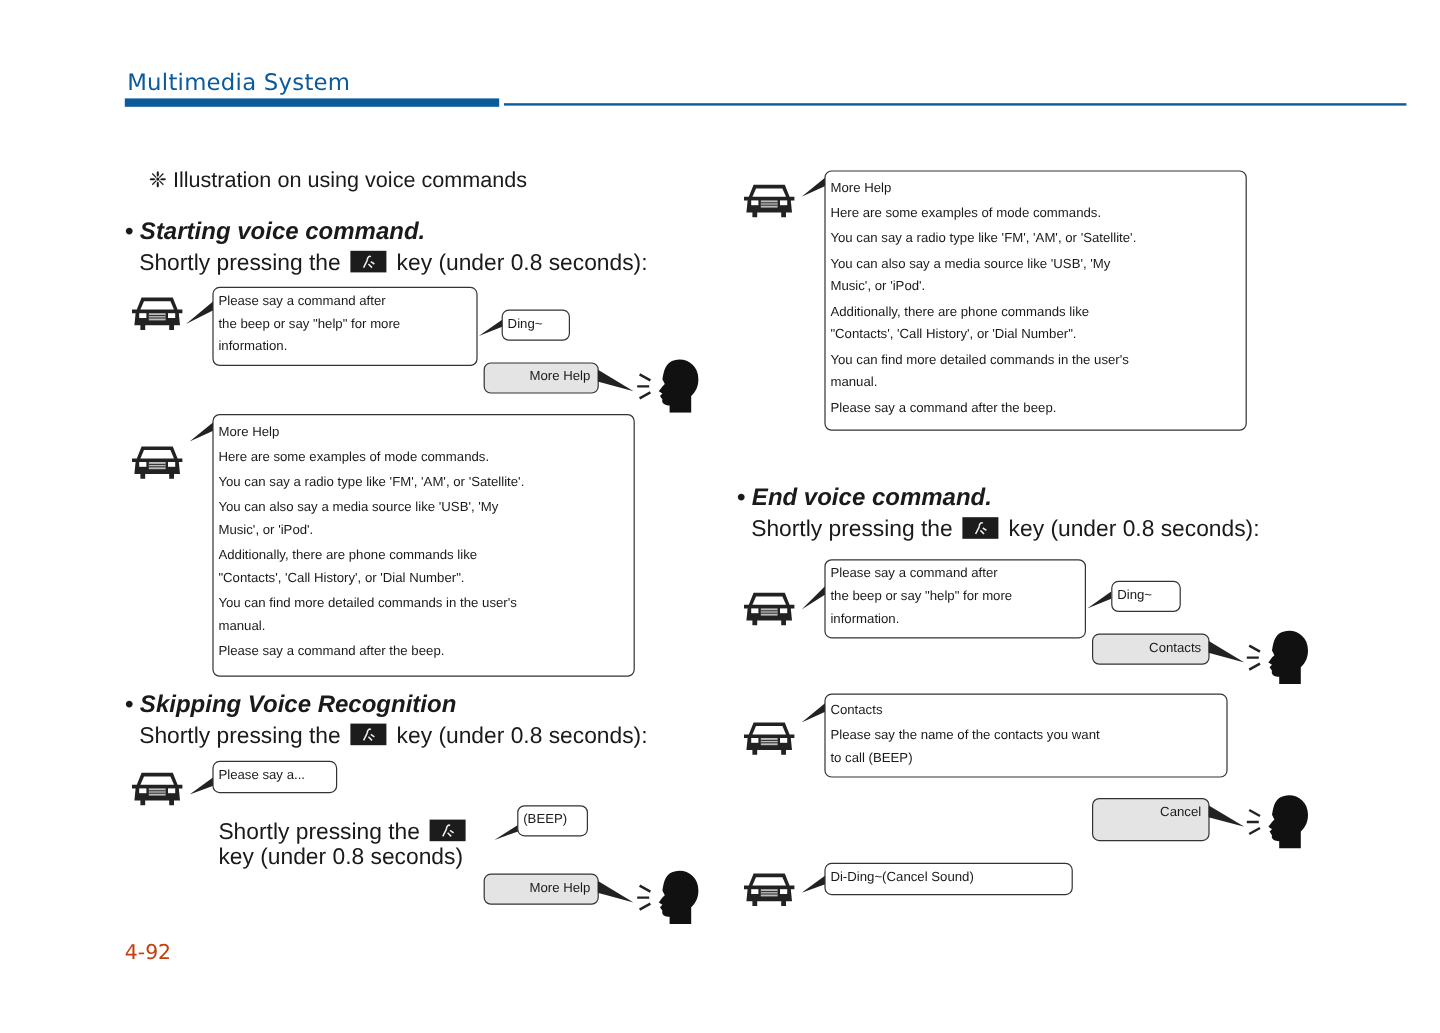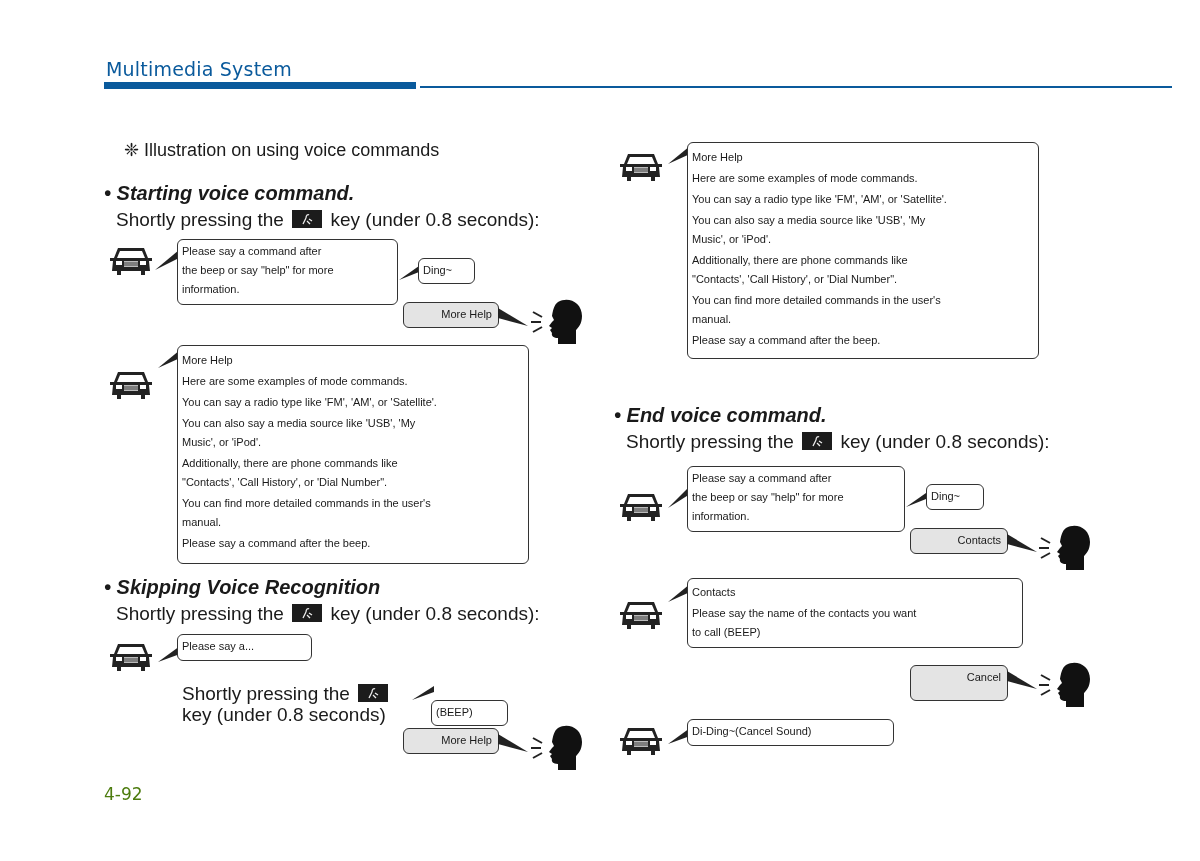--- a/index.html
+++ b/index.html
@@ -13,21 +13,21 @@
   .subline { font-size:19px; white-space:nowrap; }
   .key { display:inline-block; width:30px; height:18px; background:#1c1c1c; vertical-align:-2px; margin:0 3px; position:relative; }
   .key svg { position:absolute; left:9px; top:2px; }
   .bubble { position:absolute; border:1.3px solid #333; border-radius:6px; background:#fff; font-size:11px; line-height:19px; padding:2px 4px; box-sizing:border-box; }
   .bubble.gray { background:#e4e4e4; text-align:right; padding-right:6px; }
   .bubble .ln { display:block; text-align:justify; text-align-last:left; }
   .bubble .ln.gap { margin-top:2px; }
   .tail { position:absolute; }
   .car { position:absolute; width:46px; height:34px; }
   .head { position:absolute; width:56px; height:48px; }
-  .pagenum { left:104px; top:784px; font-size:17px; font-family:"DejaVu Sans", sans-serif; color:#4d7c0f; }
+  .pagenum { left:104px; top:784px; font-size:17px; font-family:"DejaVu Sans", sans-serif; color:#c2410c; }
 </style>
 </head>
 <body>
 
 <svg width="0" height="0" style="position:absolute">
   <defs>
     <symbol id="car" viewBox="0 0 46 34">
       <path d="M10 4 L36 4 L40 14 L44 14 L44 17 L41 17 L42 27 L37 27 L37 31 L33 31 L33 27 L13 27 L13 31 L9 31 L9 27 L4 27 L5 17 L2 17 L2 14 L6 14 Z" fill="#222"></path>
       <path d="M12 7 L34 7 L37 14 L9 14 Z" fill="#fff"></path>
       <rect x="8" y="17" width="6" height="4" fill="#fff"></rect>
@@ -116,33 +116,33 @@
         <use href="#mic"></use>
       </svg></span>
   <span>key (under 0.8 seconds):</span>
 </div>
 <svg class="car" style="left:108px;top:640px;">
     <use href="#car"></use>
   </svg>
 <svg class="tail" style="left:158px;top:646px;" width="22" height="16">
     <path d="M0 16 L22 0 L22 8 Z" fill="#222"></path>
   </svg>
-<div class="bubble" style="left:177px;top:634px;width:135px;height:27px;">Please say a...</div>
+<div class="bubble" style="left:177px;top:634px;width:104px;height:27px;">Please say a...</div>
 
 <div class="abs subline" style="left:182px;top:683px;line-height:21px;">
   <span>Shortly pressing the</span>
   <span class="key"><svg width="12" height="14">
         <use href="#mic"></use>
       </svg></span><br>
   <span>key (under 0.8 seconds)</span>
 </div>
 <svg class="tail" style="left:412px;top:686px;" width="22" height="14">
     <path d="M0 14 L22 0 L22 6 Z" fill="#222"></path>
   </svg>
-<div class="bubble" style="left:431px;top:700px;width:77px;height:26px;">(BEEP)</div>
+<div class="bubble" style="left:431px;top:671px;width:59px;height:26px;">(BEEP)</div>
 
 <div class="bubble gray" style="left:403px;top:728px;width:96px;height:26px;">More Help</div>
 <svg class="tail" style="left:498px;top:734px;" width="30" height="20">
     <path d="M0 0 L30 18 L0 10 Z" fill="#222"></path>
   </svg>
 <svg class="head" style="left:528px;top:722px;">
     <use href="#head"></use>
   </svg>
 
 <div class="abs pagenum">4-92</div>

